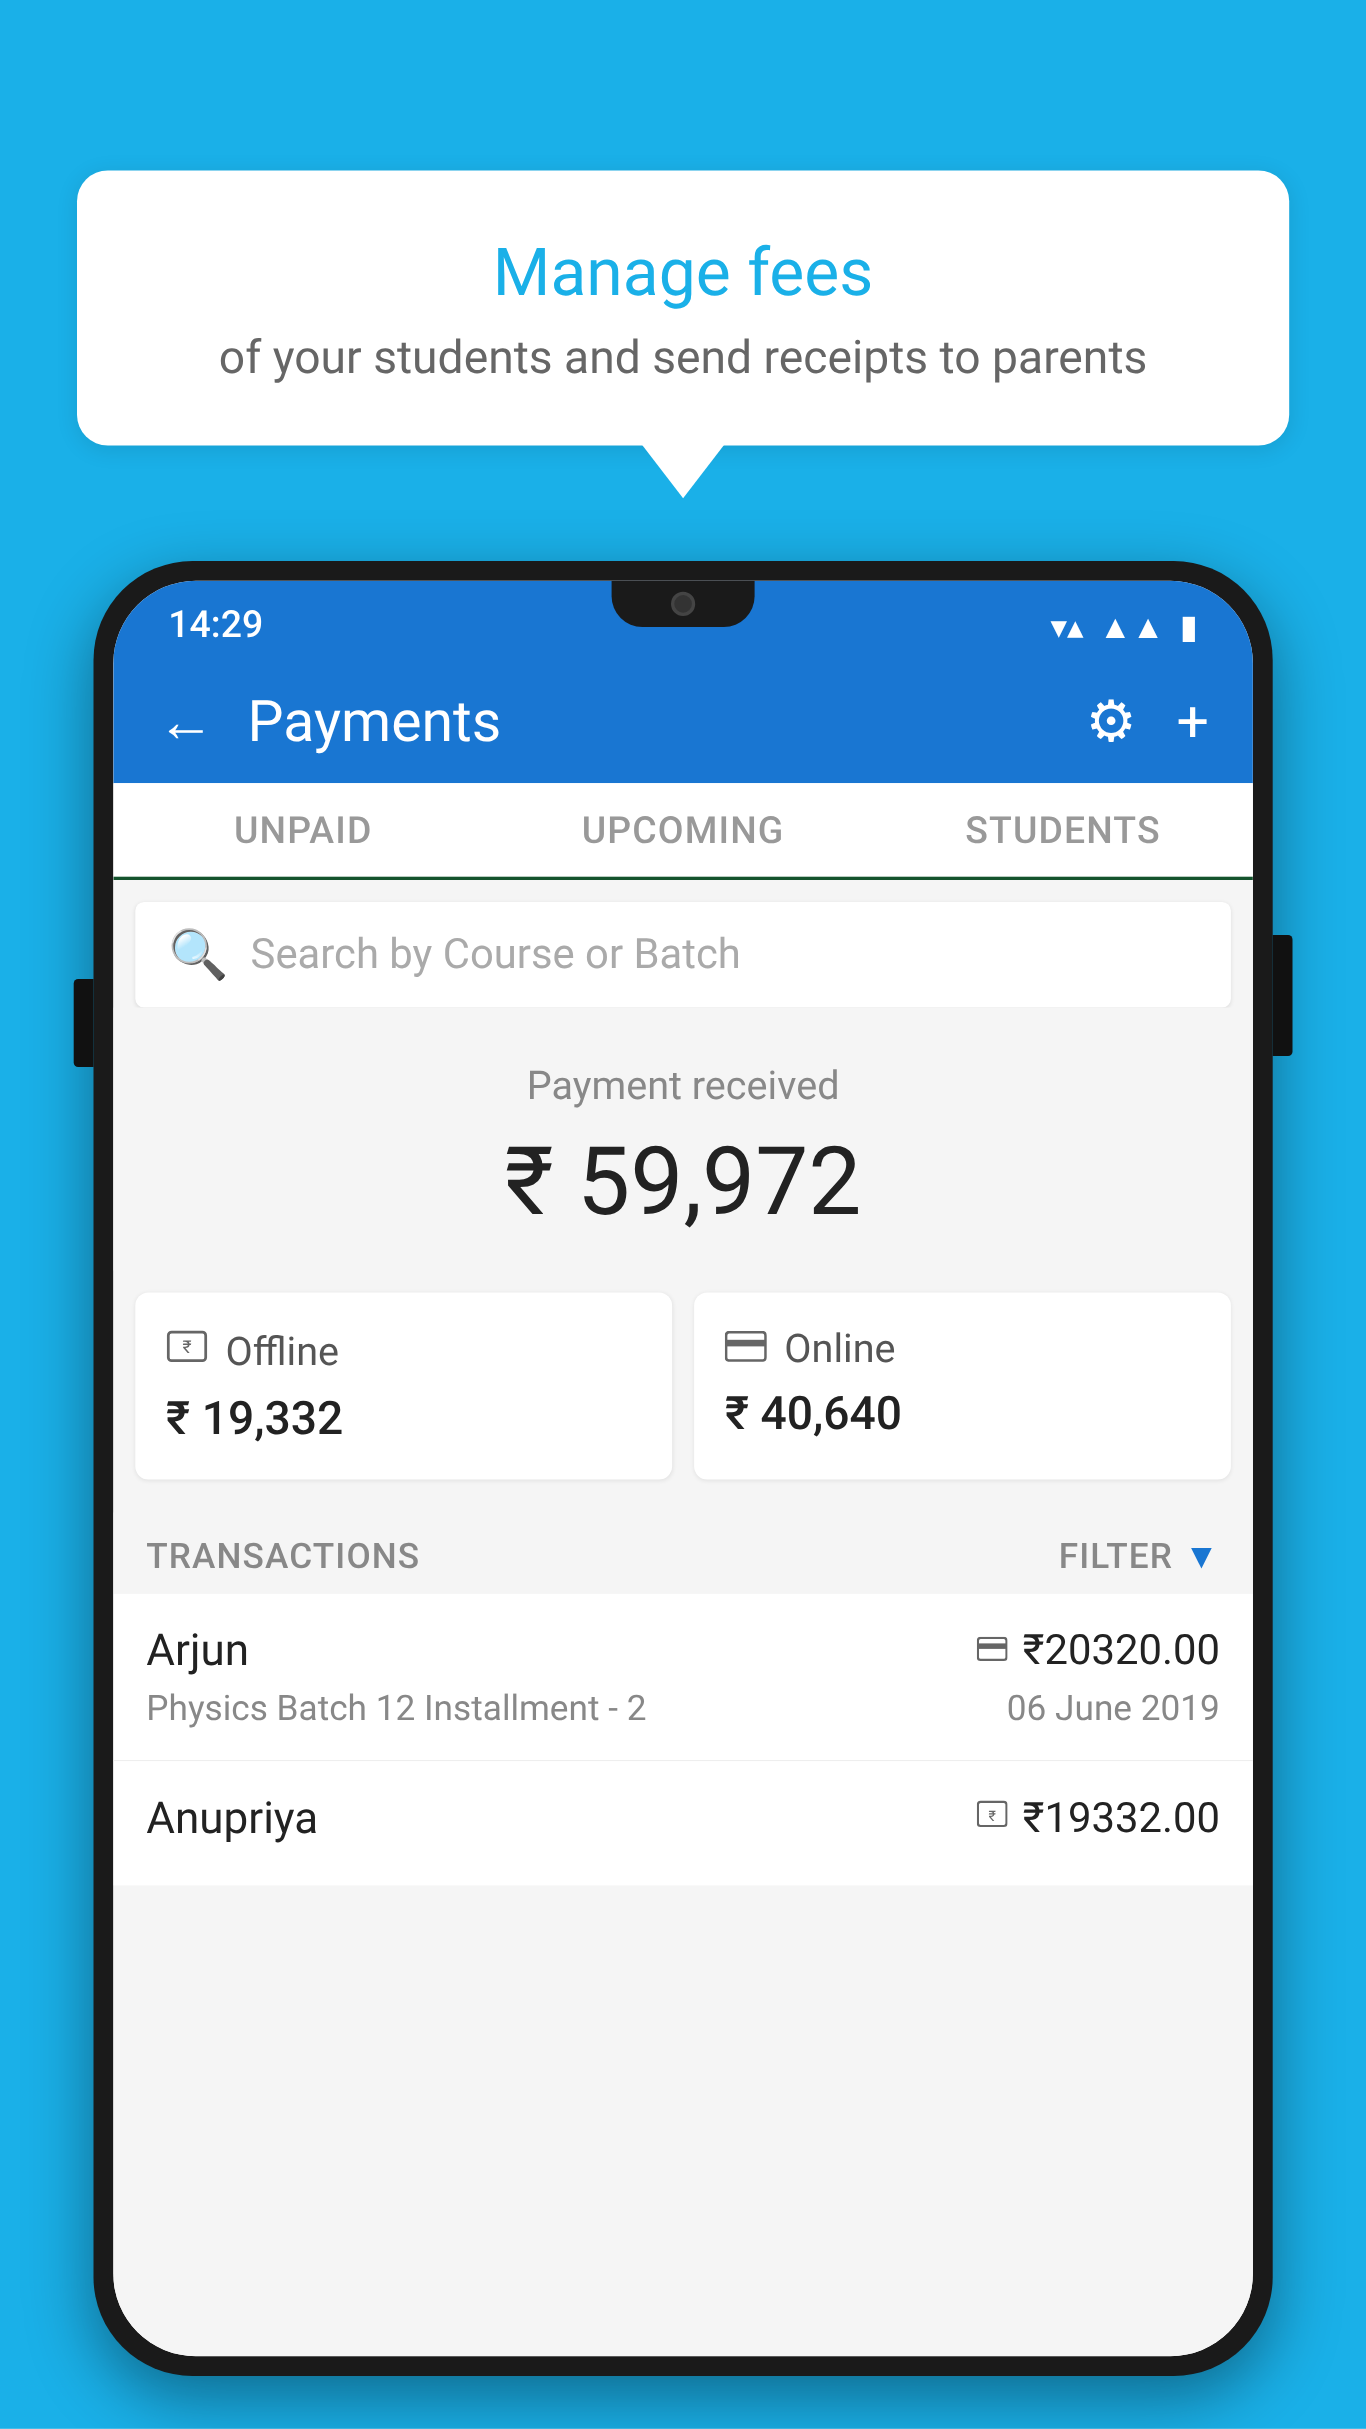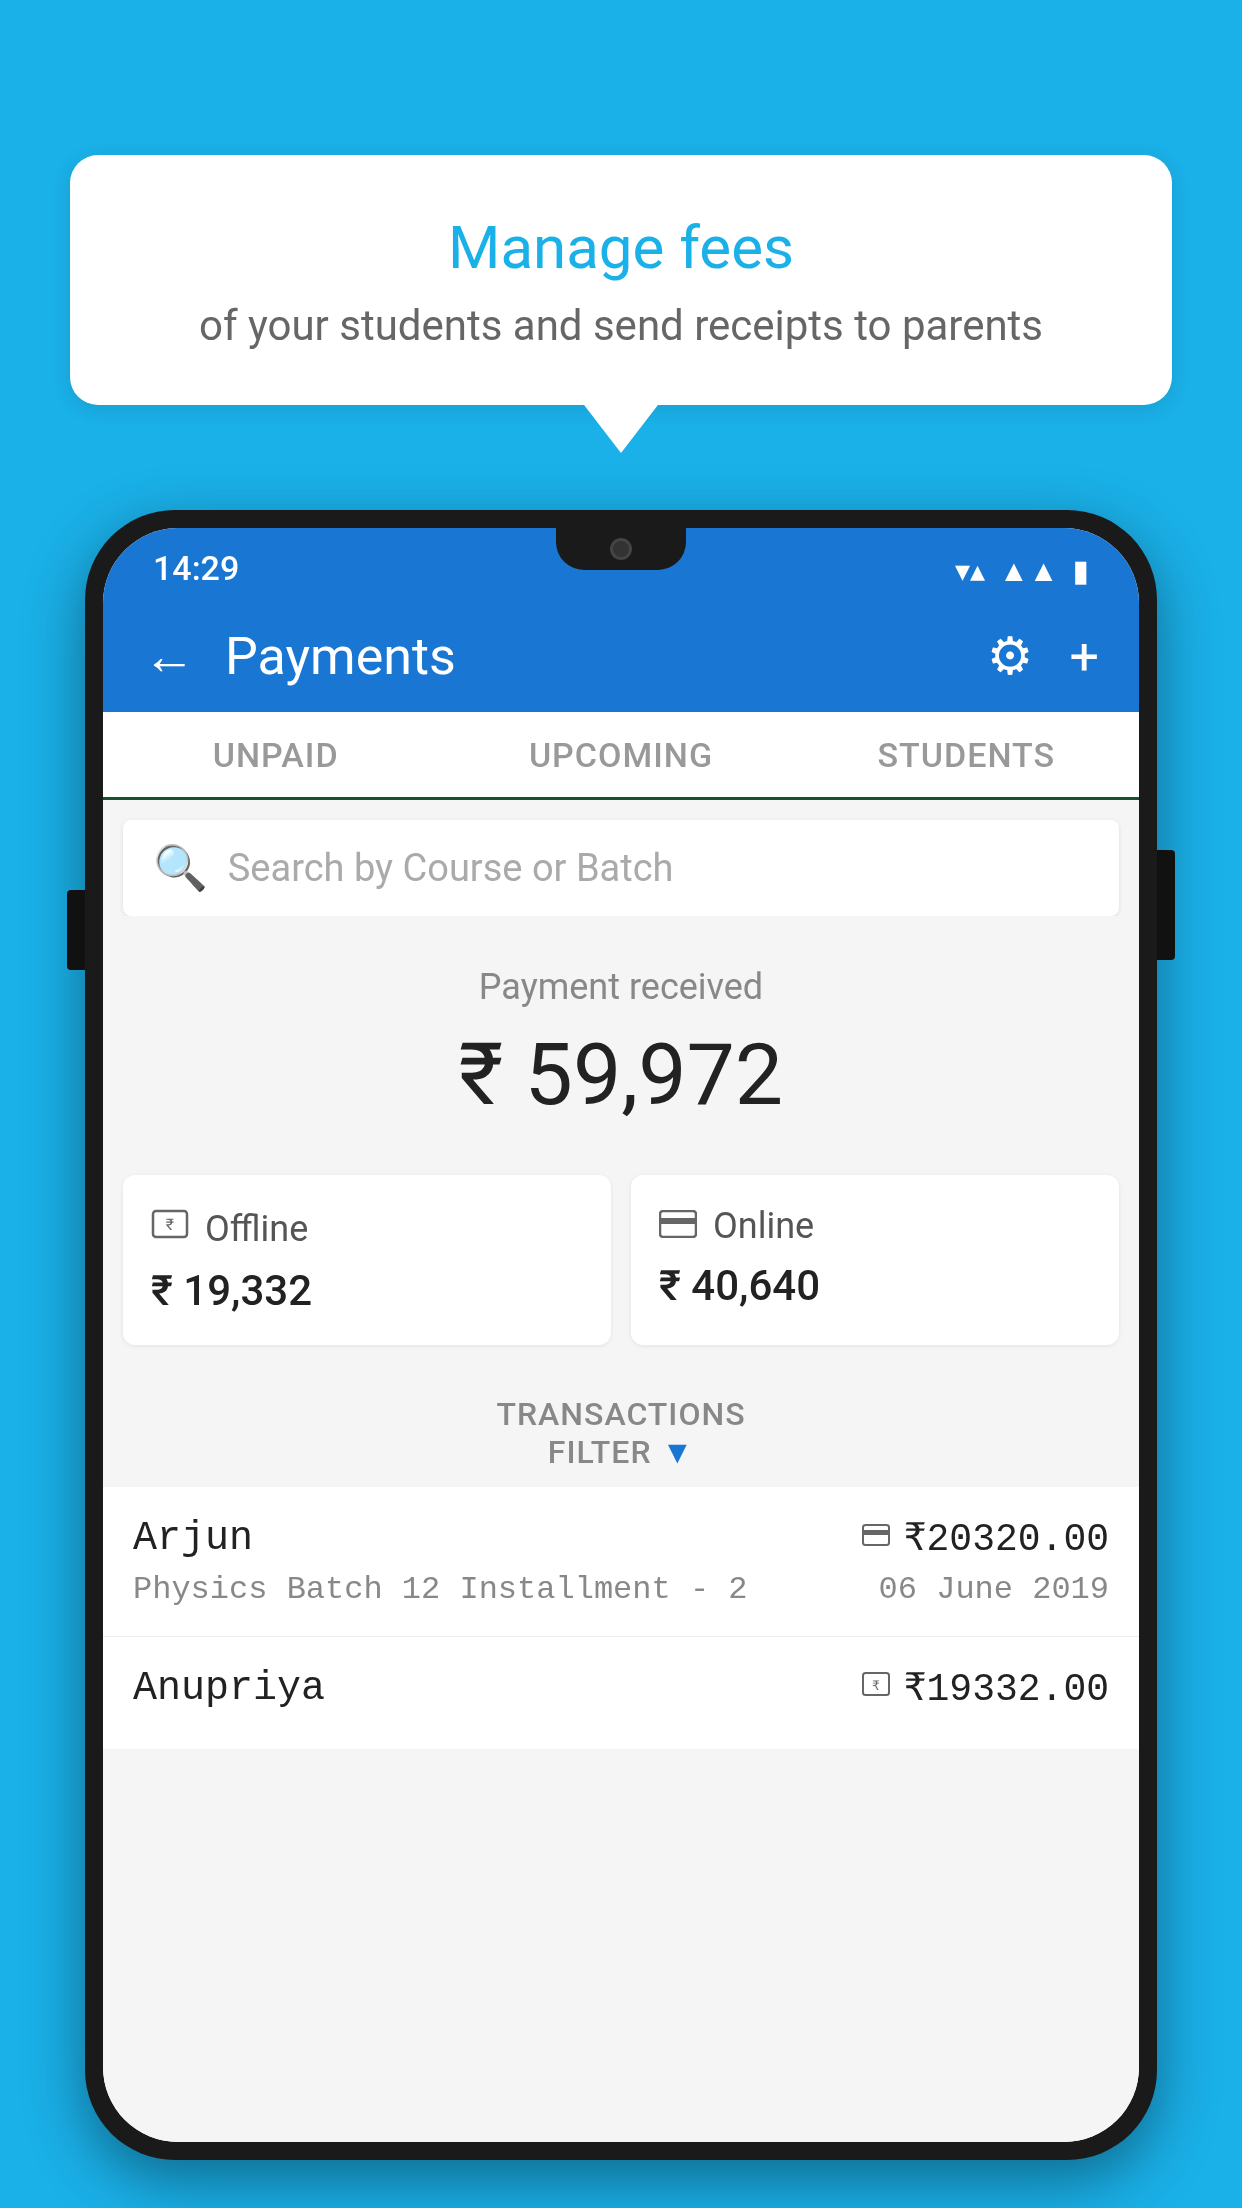--- a/index.html
+++ b/index.html
@@ -323,21 +323,20 @@
       color: #222;
     }
 
     
     .transactions-header {
       display: flex;
       align-items: center;
       justify-content: space-between;
       padding: 20px 30px 16px;
       background: #f5f5f5;
-      flex-direction: column;
     }
 
     .transactions-label {
       font-size: 32px;
       color: #888;
       font-weight: 500;
       text-transform: uppercase;
       letter-spacing: 1px;
     }
 
@@ -354,21 +353,20 @@
     }
 
     .filter-icon {
       color: #1976d2;
       font-size: 32px;
     }
 
     
     .transaction-list {
       background: white;
-      font-family: Liberation Mono, monospace;
     }
 
     .transaction-item {
       padding: 28px 30px;
       border-bottom: 1px solid #eee;
     }
 
     .transaction-top {
       display: flex;
       justify-content: space-between;

